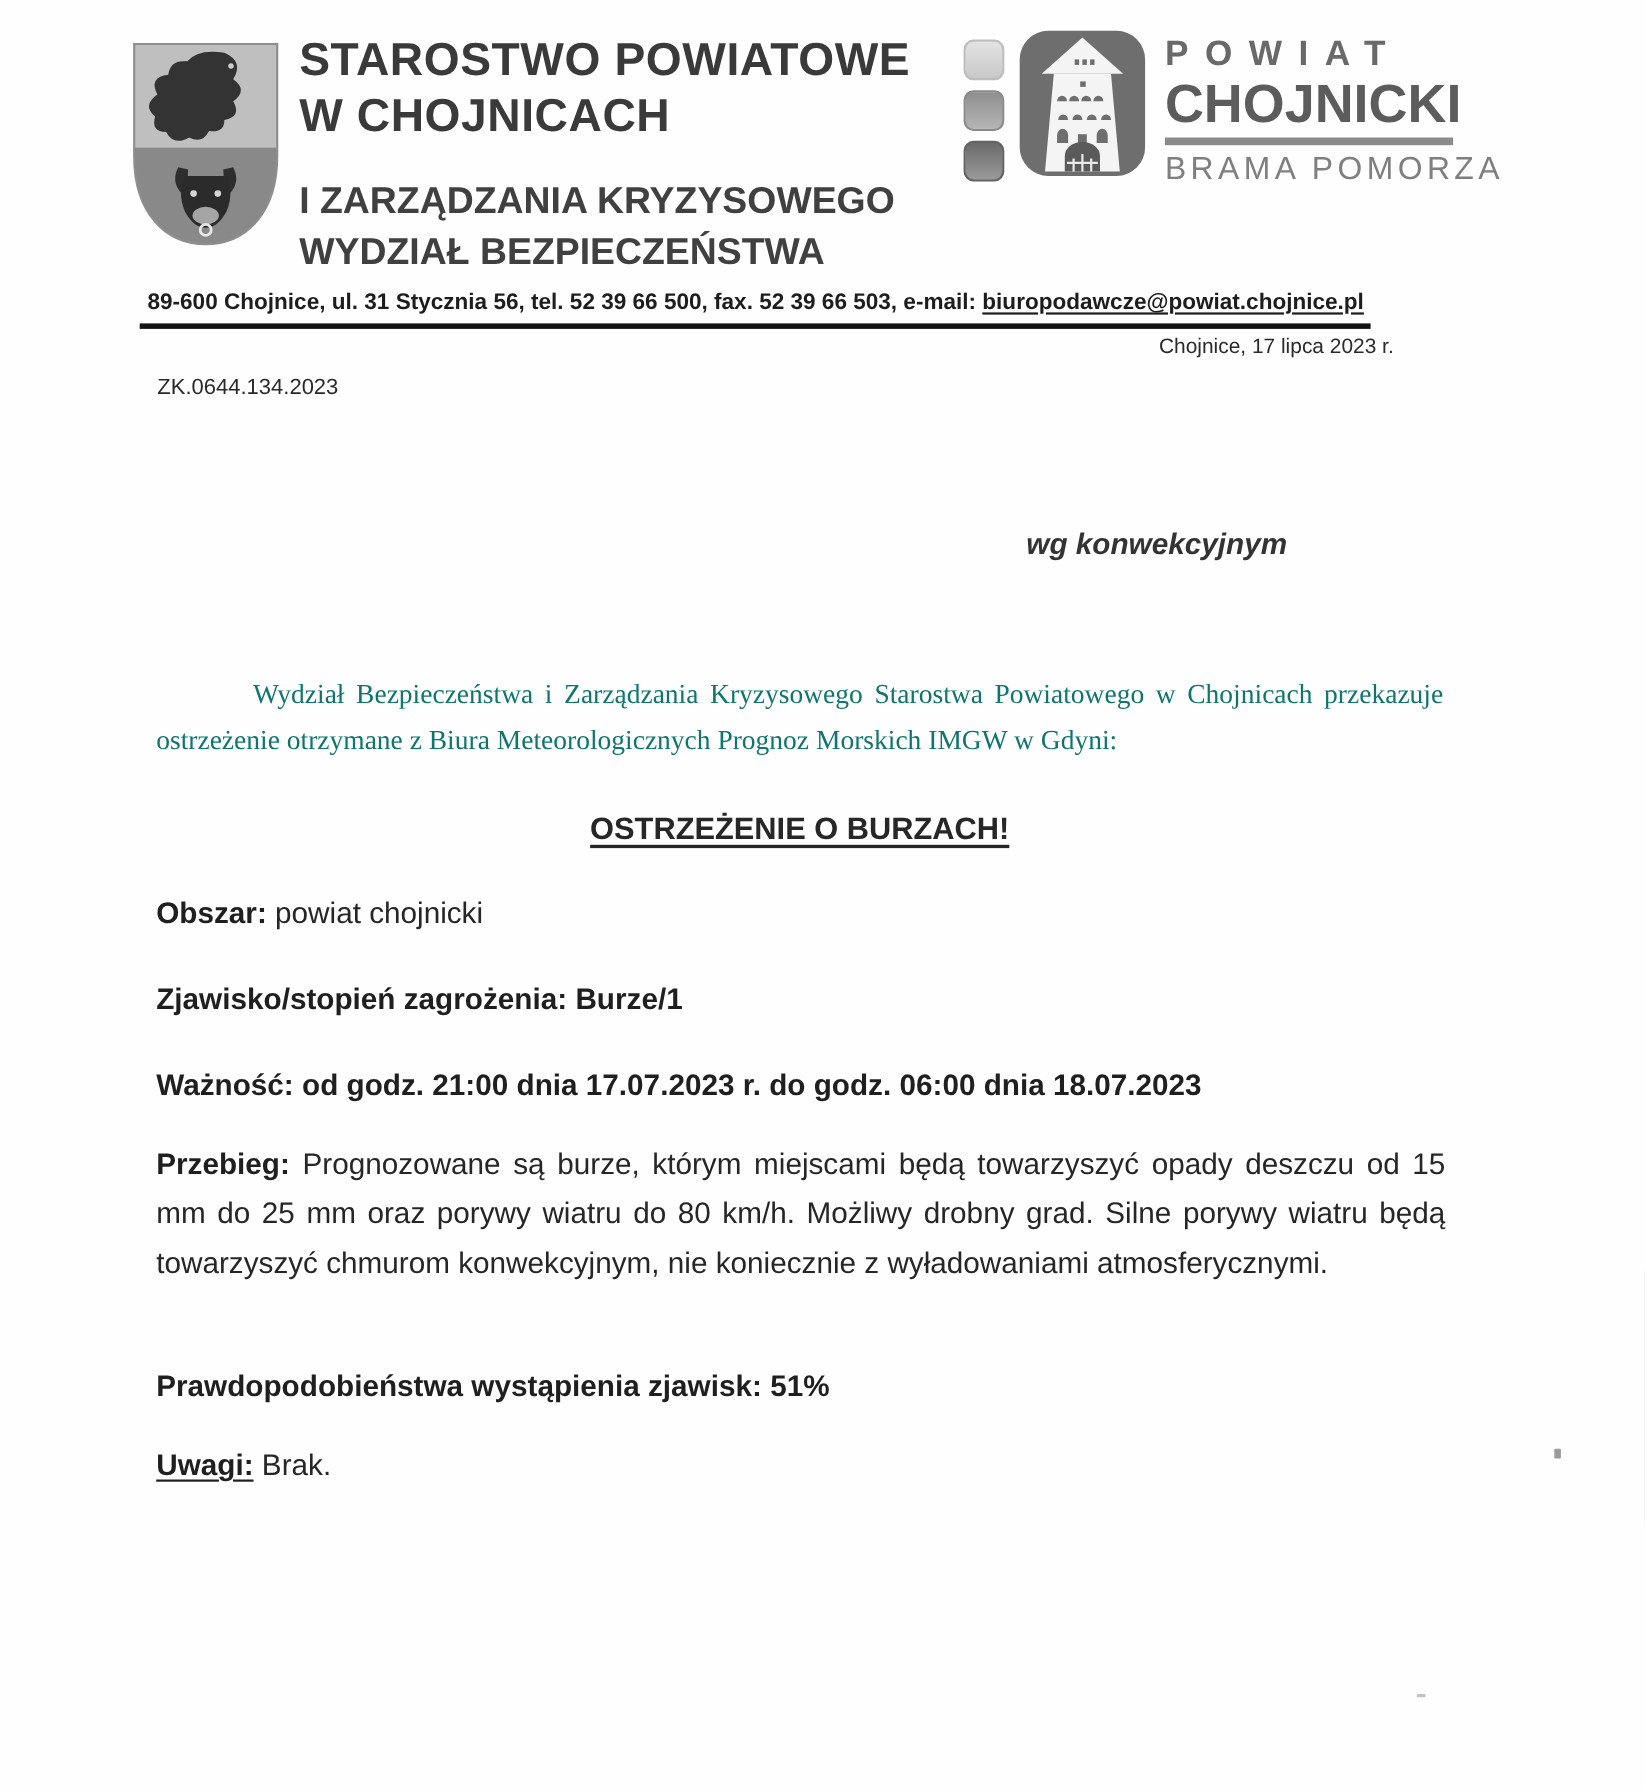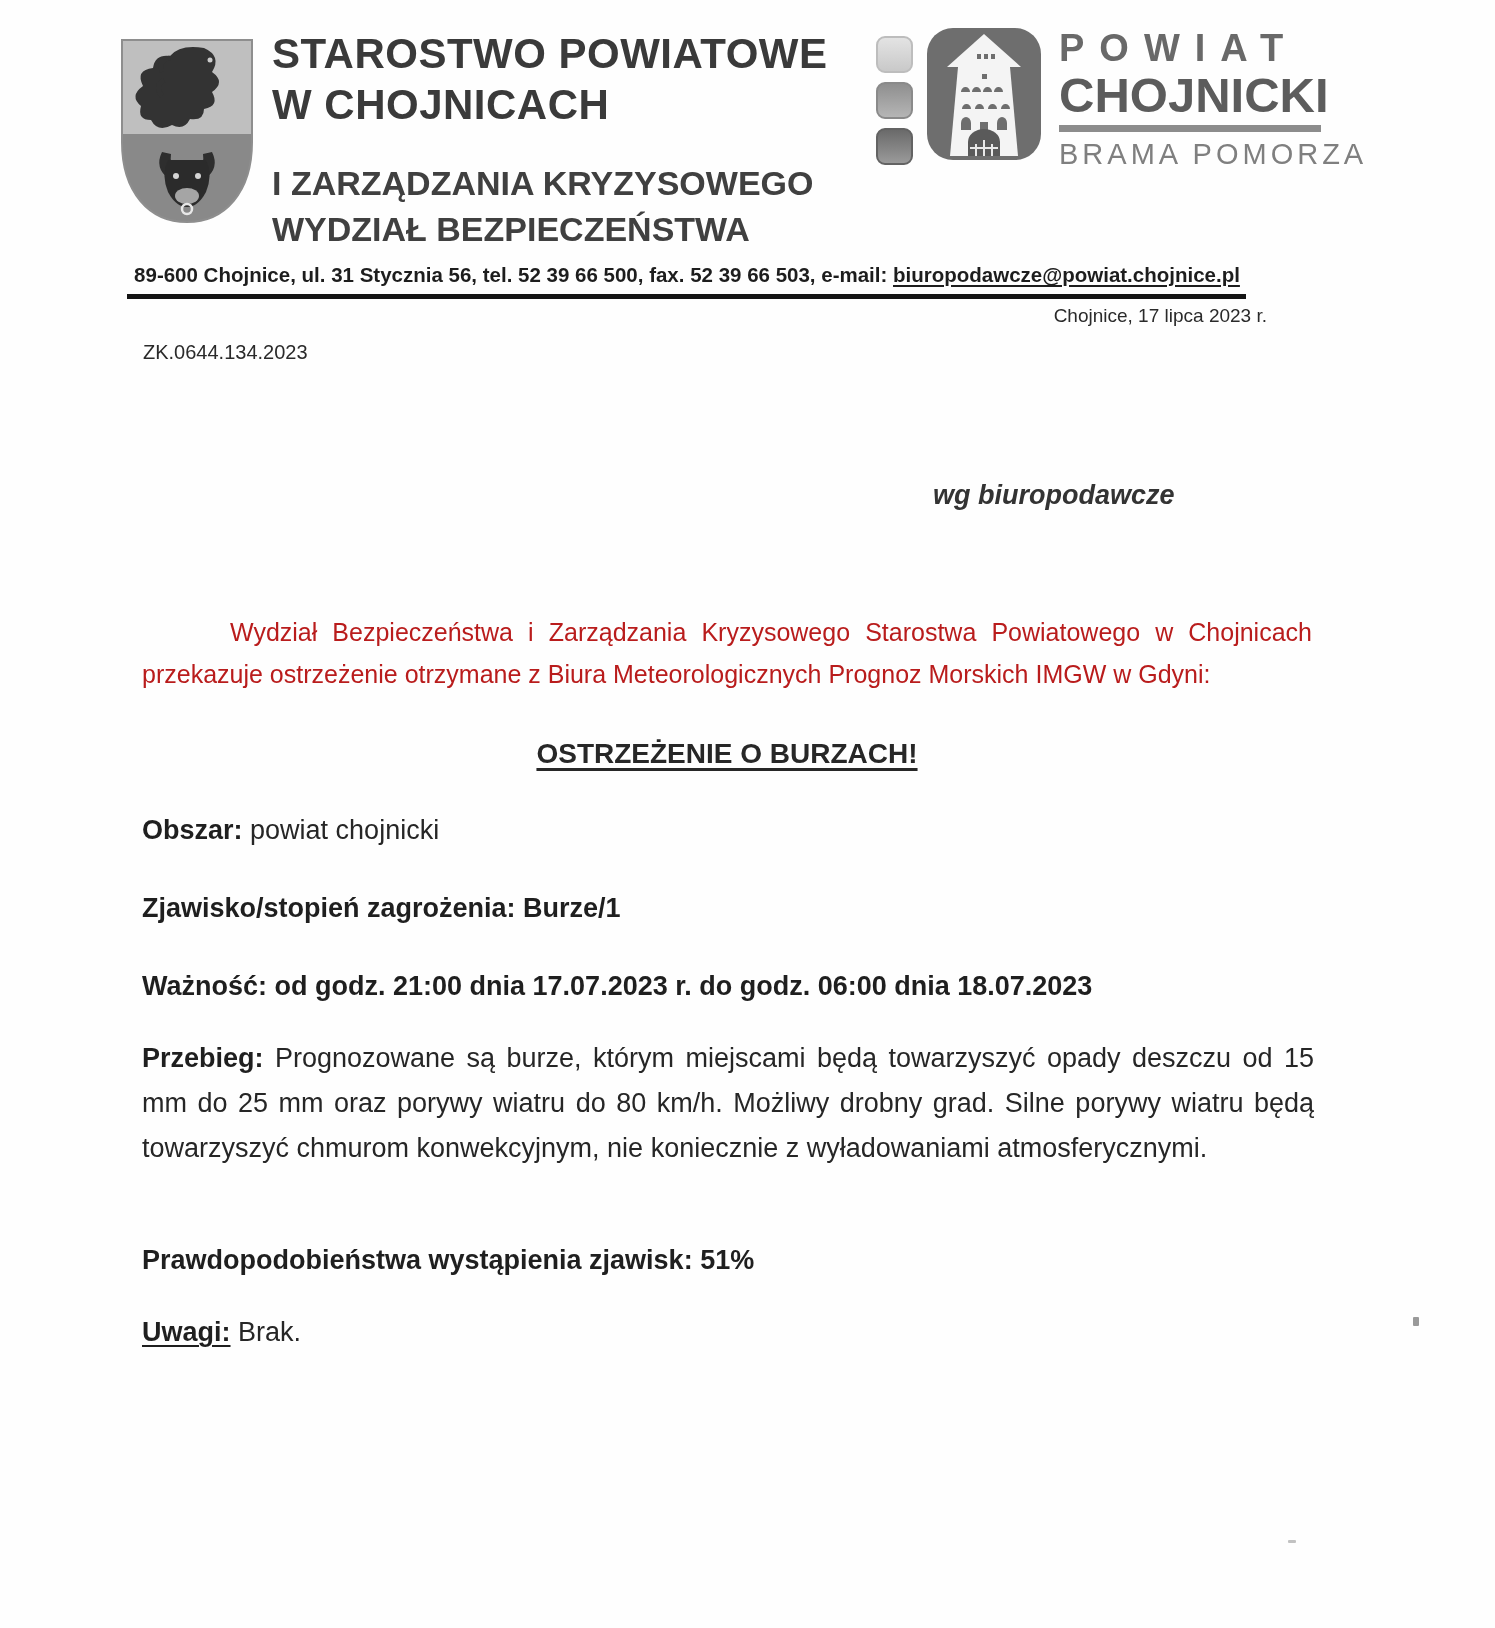--- a/index.html
+++ b/index.html
@@ -18,35 +18,35 @@
   .org-name{font-size:42px;font-weight:bold;line-height:51px;letter-spacing:.5px;}
   .org-dept{margin-top:30px;font-size:34px;font-weight:bold;line-height:46px;color:#404040;}
   .logo{position:absolute;left:876px;top:26px;display:flex;align-items:flex-start;}
   .squares{display:flex;flex-direction:column;gap:9px;margin-top:10px;}
   .sq{width:33px;height:33px;border-radius:9px;}
   .sq1{background:linear-gradient(180deg,#e3e3e3,#c9c9c9);border:2px solid #bdbdbd;}
   .sq2{background:linear-gradient(180deg,#8f8f8f,#b5b5b5);border:2px solid #8a8a8a;}
   .sq3{background:linear-gradient(180deg,#6a6a6a,#9a9a9a);border:2px solid #636363;}
   .tower-badge{margin-left:12px;}
   .logo-text{margin-left:16px;width:262px;}
-  .logo-powiat{font-size:38px;font-weight:bold;letter-spacing:15px;color:#696969;line-height:44px;white-space:nowrap;}
+  .logo-powiat{font-size:32px;font-weight:bold;letter-spacing:15px;color:#696969;line-height:44px;white-space:nowrap;}
   .logo-chojnicki{font-size:49px;font-weight:bold;letter-spacing:0px;color:#5c5c5c;line-height:50px;white-space:nowrap;}
   .logo-rule{height:7px;background:#8c8c8c;margin:5px 0 6px 0;}
   .logo-brama{font-size:29px;color:#7f7f7f;letter-spacing:4px;white-space:nowrap;}
   
   .contact{position:absolute;top:263px;left:128px;width:1118px;text-align:center;
            font-size:20.5px;font-weight:bold;color:#1d1d1d;}
   .contact .email{text-decoration:underline;text-underline-offset:3px;}
   .contact-rule{position:absolute;top:294px;left:127px;width:1119px;height:5px;background:#141414;}
   .place-date{position:absolute;top:305px;right:228px;font-size:19px;color:#2a2a2a;}
   .ref-number{position:absolute;top:341px;left:143px;font-size:20px;color:#2a2a2a;}
   .distribution{position:absolute;top:480px;left:933px;font-size:27px;font-weight:bold;font-style:italic;color:#333;}
   
   .intro{position:absolute;top:586px;left:142px;width:1170px;font-size:25px;line-height:42px;
-         text-indent:88px;text-align:justify;color:#b91c1c;}
+         text-indent:88px;text-align:justify;color:#0f766e;font-family:Liberation Serif, serif;}
   .warning-title{position:absolute;top:738px;left:142px;width:1170px;text-align:center;
                  font-size:28px;font-weight:bold;color:#272727;
                  text-decoration:underline;text-decoration-thickness:2.5px;text-underline-offset:5px;}
   .field{position:absolute;left:142px;width:1172px;font-size:27px;line-height:45px;color:#262626;margin:0;}
   .field b{font-weight:bold;color:#1f1f1f;}
   .f-obszar{top:808px;}
   .f-zjawisko{top:886px;font-weight:bold;color:#1f1f1f;}
   .f-waznosc{top:964px;font-weight:bold;color:#1f1f1f;}
   .f-przebieg{top:1036px;text-align:justify;}
   .f-prawdo{top:1238px;font-weight:bold;color:#1f1f1f;}
@@ -130,21 +130,21 @@
       <div class="logo-rule"></div>
       <div class="logo-brama">BRAMA POMORZA</div>
     </div>
   </div>
 
   <div class="contact"><span>89-600 Chojnice, ul. 31 Stycznia 56, tel. 52 39 66 500, fax. 52 39 66 503, e-mail: </span><span class="email">biuropodawcze@powiat.chojnice.pl</span></div>
   <div class="contact-rule"></div>
 
   <div class="place-date">Chojnice, 17 lipca 2023 r.</div>
   <div class="ref-number">ZK.0644.134.2023</div>
-  <div class="distribution">wg biuropodawcze</div>
+  <div class="distribution">wg konwekcyjnym</div>
 
   <p class="intro">Wydział Bezpieczeństwa i Zarządzania Kryzysowego Starostwa Powiatowego w Chojnicach przekazuje ostrzeżenie otrzymane z Biura Meteorologicznych Prognoz Morskich IMGW w Gdyni:</p>
 
   <div class="warning-title">OSTRZEŻENIE O BURZACH!</div>
 
   <p class="field f-obszar"><b>Obszar:</b> <span>powiat chojnicki</span></p>
 
   <p class="field f-zjawisko"><b>Zjawisko/stopień zagrożenia:</b> <span>Burze/1</span></p>
 
   <p class="field f-waznosc"><b>Ważność:</b> <span>od godz. 21:00 dnia 17.07.2023 r. do godz. 06:00 dnia 18.07.2023</span></p>

